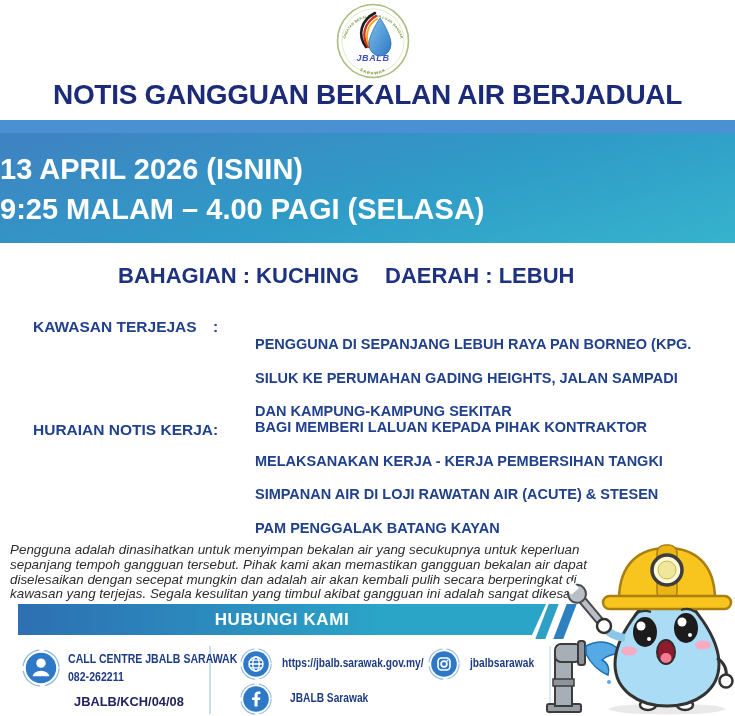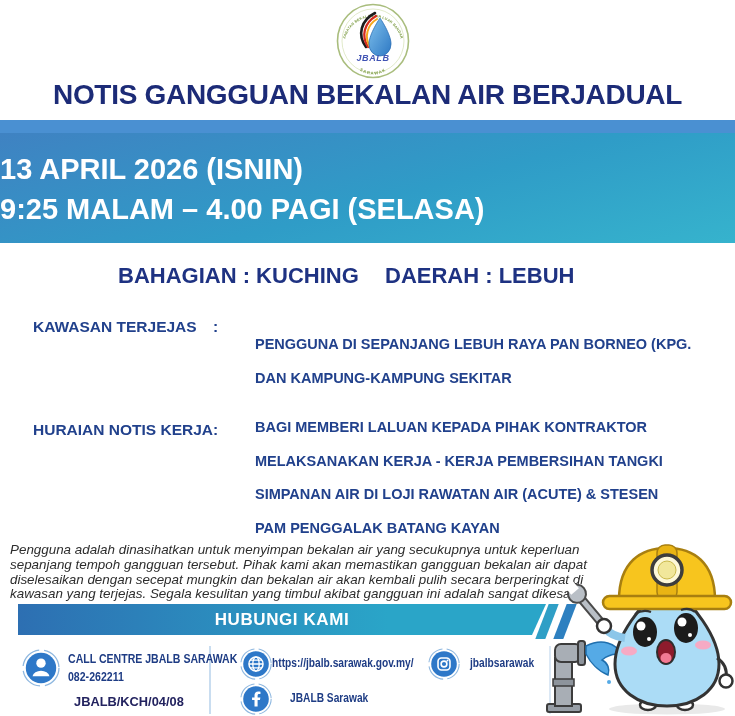--- a/index.html
+++ b/index.html
@@ -99,36 +99,37 @@
     <div>9:25 MALAM – 4.00 PAGI (SELASA)</div>
   </div>
 
   <span class="abs loc loc-bahagian">BAHAGIAN : KUCHING</span>
   <span class="abs loc loc-daerah">DAERAH : LEBUH</span>
 
   <span class="abs d-label" style="top:318px;">KAWASAN TERJEJAS</span>
   <span class="abs d-colon" style="top:318px;">:</span>
   <div class="abs d-lines" style="top:308px;margin-top:20px;">
     <div>PENGGUNA DI SEPANJANG LEBUH RAYA PAN BORNEO (KPG.</div>
+    <div>SILUK KE PERUMAHAN GADING HEIGHTS, JALAN SAMPADI</div>
     <div>DAN KAMPUNG-KAMPUNG SEKITAR</div>
   </div>
 
   <span class="abs d-label" style="top:421px;">HURAIAN NOTIS KERJA</span>
   <span class="abs d-colon" style="top:421px;">:</span>
   <div class="abs d-lines" style="top:411px;">
     <div>BAGI MEMBERI LALUAN KEPADA PIHAK KONTRAKTOR</div>
     <div>MELAKSANAKAN KERJA - KERJA PEMBERSIHAN TANGKI</div>
     <div>SIMPANAN AIR DI LOJI RAWATAN AIR (ACUTE) &amp; STESEN</div>
     <div>PAM PENGGALAK BATANG KAYAN</div>
   </div>
 
   <div class="abs disc">
     <div>Pengguna adalah dinasihatkan untuk menyimpan bekalan air yang secukupnya untuk keperluan</div>
     <div>sepanjang tempoh gangguan tersebut. Pihak kami akan memastikan gangguan bekalan air dapat</div>
-    <div>diselesaikan dengan secepat mungkin dan bekalan air akan kembali pulih secara berperingkat di</div>
+    <div>diselesaikan dengan secepat mungkin dan adalah air akan kembali pulih secara berperingkat di</div>
     <div>kawasan yang terjejas. Segala kesulitan yang timbul akibat gangguan ini adalah sangat dikesali.</div>
   </div>
 
   <div class="abs contact-banner">
     <span>HUBUNGI KAMI</span>
   </div>
   <div class="abs stripe stripe1"></div>
   <div class="abs stripe stripe2"></div>
 
   <div class="abs vdiv" style="left:209px;"></div>
@@ -142,21 +143,21 @@
       <path d="M8.3,21.5 a6.8,5.3 0 0 1 13.4,0 Z" fill="#ffffff"></path>
     </svg>
     <div>
       <div class="f-txt">CALL CENTRE JBALB SARAWAK</div>
       <div class="f-txt">082-262211</div>
     </div>
   </div>
 
   <div class="abs ref-text">JBALB/KCH/04/08</div>
 
-  <div class="abs f-row" style="left:240px;top:648px;">
+  <div class="abs f-row" style="left:240px;top:648px;gap:10px;">
     <svg class="f-ic" width="32" height="32" viewBox="0 0 30 30">
       <circle cx="15" cy="15" r="14.2" fill="none" stroke="#8fb8e0" stroke-width="1" stroke-dasharray="19 4"></circle>
       <circle cx="15" cy="15" r="12" fill="#2e78c8"></circle>
       <circle cx="15" cy="15" r="6.6" fill="none" stroke="#ffffff" stroke-width="1.4"></circle>
       <ellipse cx="15" cy="15" rx="3" ry="6.6" fill="none" stroke="#ffffff" stroke-width="1.2"></ellipse>
       <path d="M8.4,15 h13.2 M9.6,11.4 h10.8 M9.6,18.6 h10.8" stroke="#ffffff" stroke-width="1.2" fill="none"></path>
     </svg>
     <div class="f-txt f-txt-one" style="transform:scaleX(0.85);">https://jbalb.sarawak.gov.my/</div>
   </div>
 

